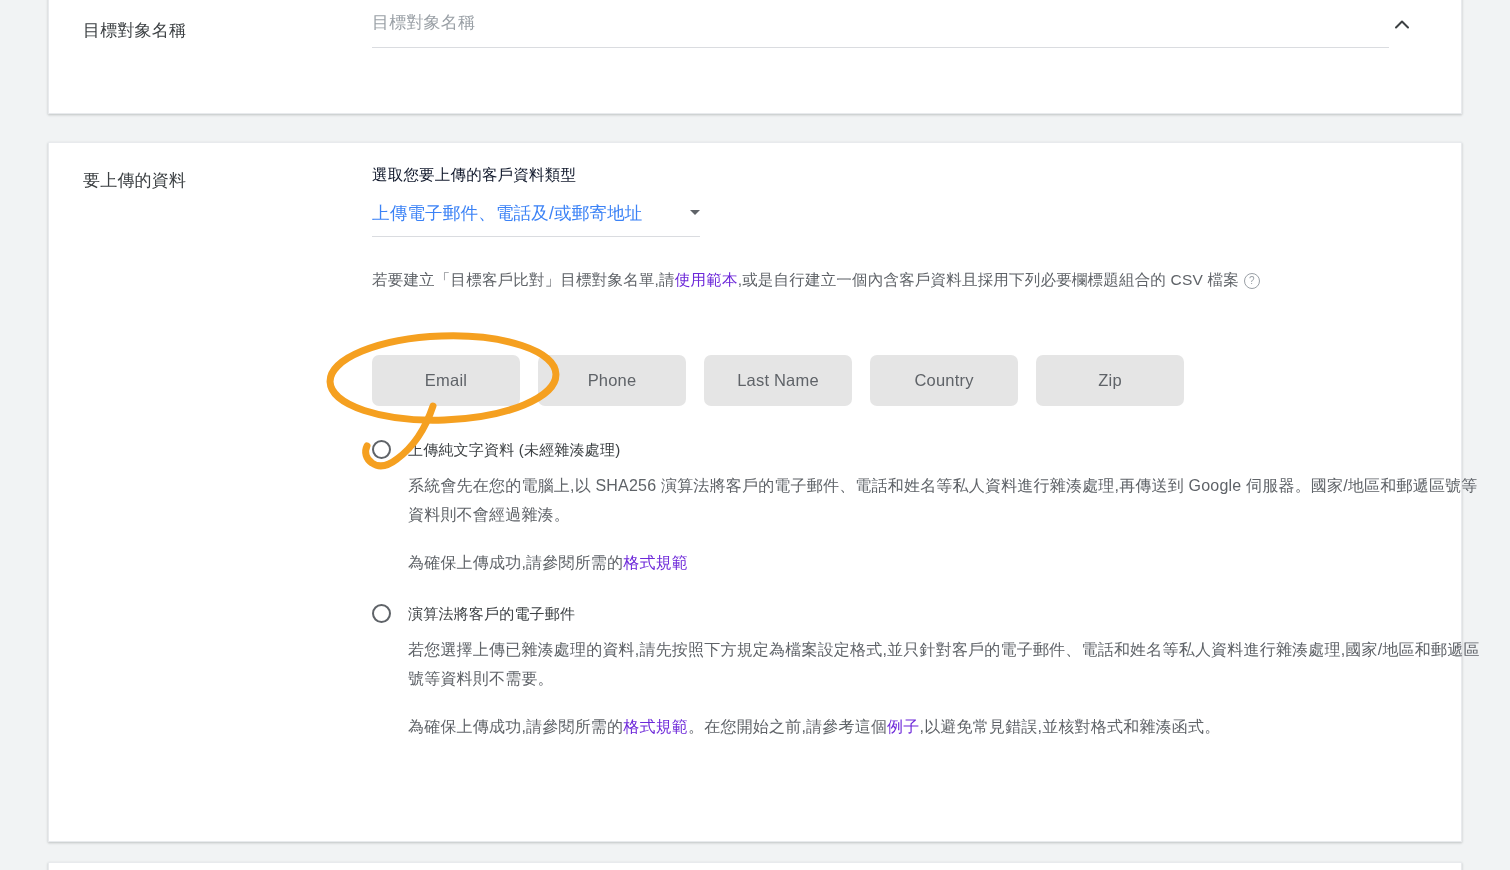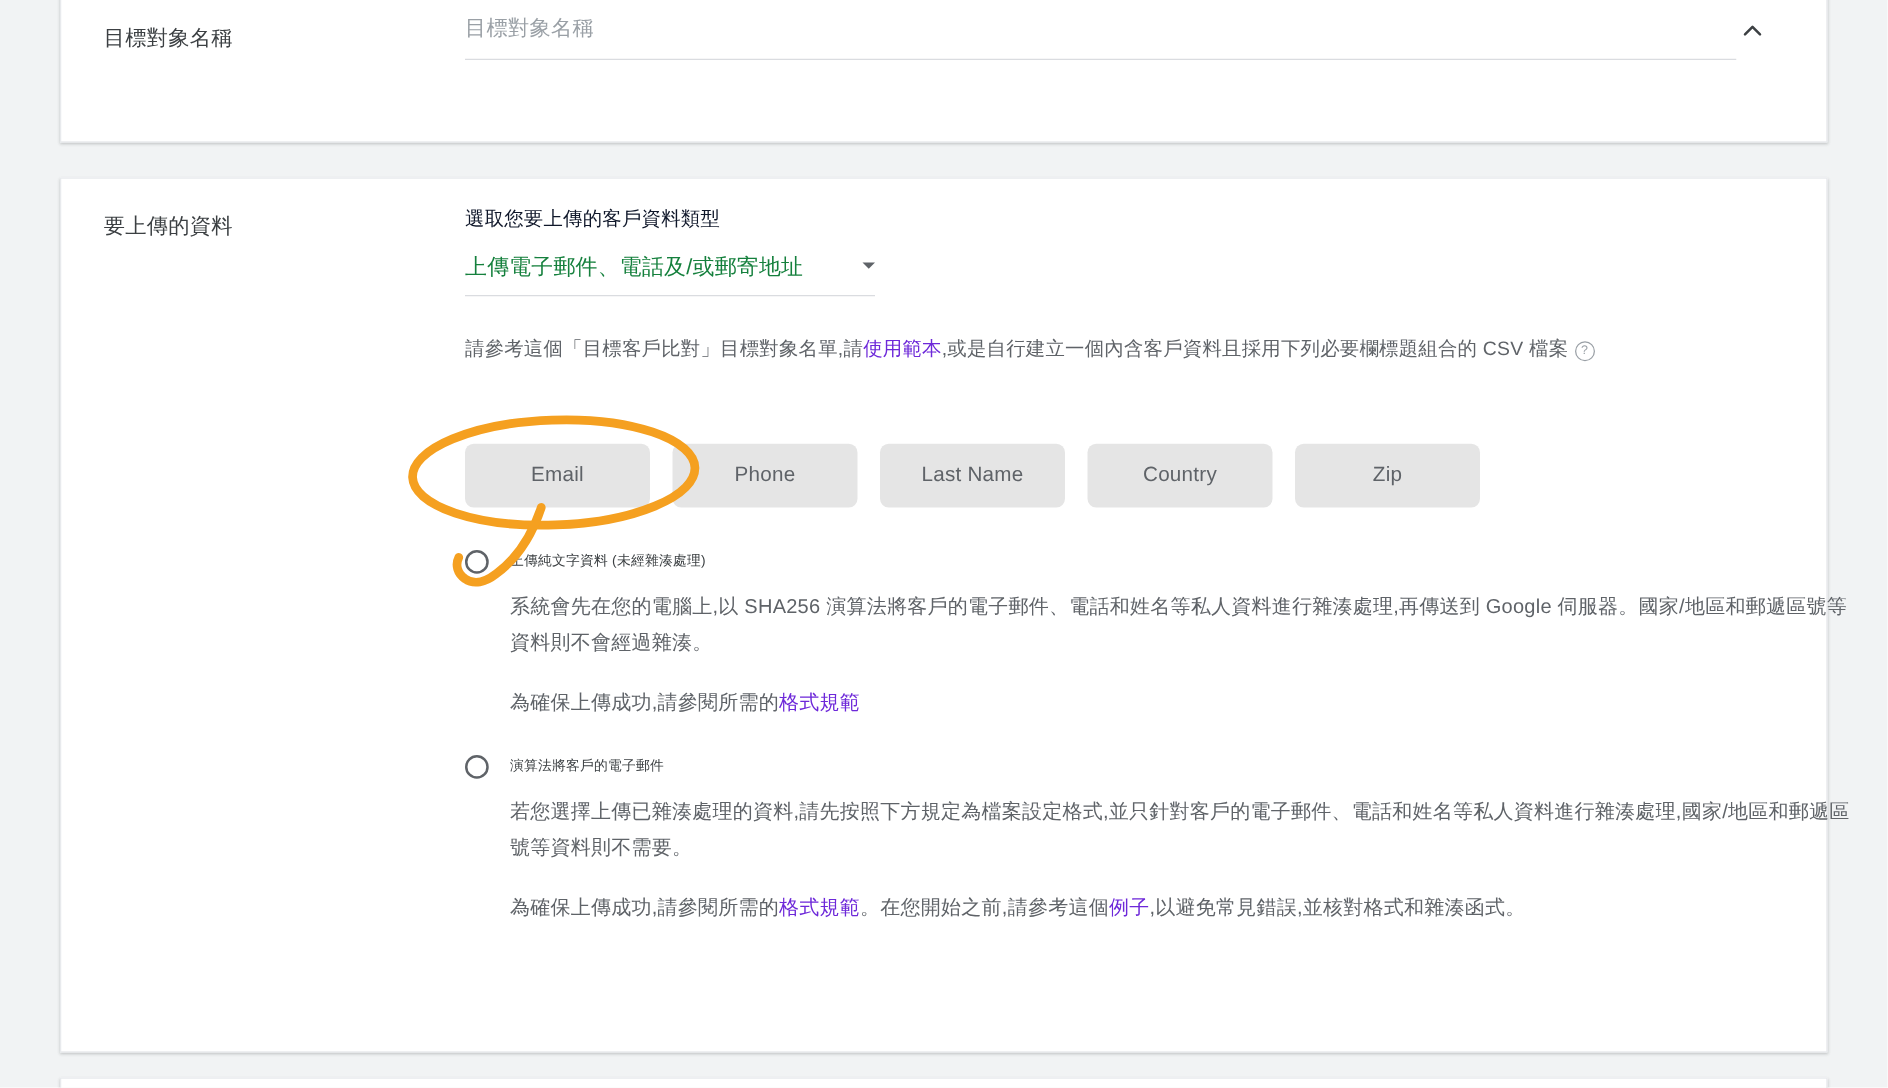--- a/index.html
+++ b/index.html
@@ -93,21 +93,21 @@
     cursor: pointer;
   }
   #type-select .sel-row {
     display: flex;
     align-items: center;
     justify-content: space-between;
     padding-bottom: 11px;
   }
   #type-select .sel-value {
     font-size: 17.5px;
-    color: #15803d;
+    color: #3b82f6;
     letter-spacing: .2px;
     white-space: nowrap;
   }
   .caret-down {
     width: 0; height: 0;
     border-left: 5px solid transparent;
     border-right: 5px solid transparent;
     border-top: 5px solid #5f6368;
     margin-left: 10px;
     margin-bottom: 2px;
@@ -177,21 +177,21 @@
   .radio {
     width: 19px; height: 19px;
     border: 2px solid #5f6368;
     border-radius: 50%;
     box-sizing: border-box;
     flex: 0 0 auto;
     margin-top: 1px;
     margin-right: 17px;
   }
   .opt-title {
-    font-size: 11px;
+    font-size: 15px;
     color: #3c4043;
     letter-spacing: .2px;
     line-height: 21px;
   }
   .opt-body {
     margin-left: 36px;
     margin-top: 11px;
     font-size: 16px;
     line-height: 29px;
     color: #5f6368;
@@ -235,21 +235,21 @@
 
     <div class="col" id="type-select">
       <div class="sel-row">
         <span class="sel-value">上傳電子郵件、電話及/或郵寄地址</span>
         <span class="caret-down"></span>
       </div>
       <div class="rule"></div>
     </div>
 
     <div class="col" id="desc">
-      <span>請參考這個「目標客戶比對」目標對象名單,請</span><span class="lnk">使用範本</span><span>,或是自行建立一個內含客戶資料且採用下列必要欄標題組合的 CSV 檔案</span><span class="help-icon">?</span>
+      <span>若要建立「目標客戶比對」目標對象名單,請</span><span class="lnk">使用範本</span><span>,或是自行建立一個內含客戶資料且採用下列必要欄標題組合的 CSV 檔案</span><span class="help-icon">?</span>
     </div>
 
     <div class="col" id="chips">
       <div class="chip">Email</div>
       <div class="chip">Phone</div>
       <div class="chip">Last Name</div>
       <div class="chip">Country</div>
       <div class="chip">Zip</div>
     </div>
 

